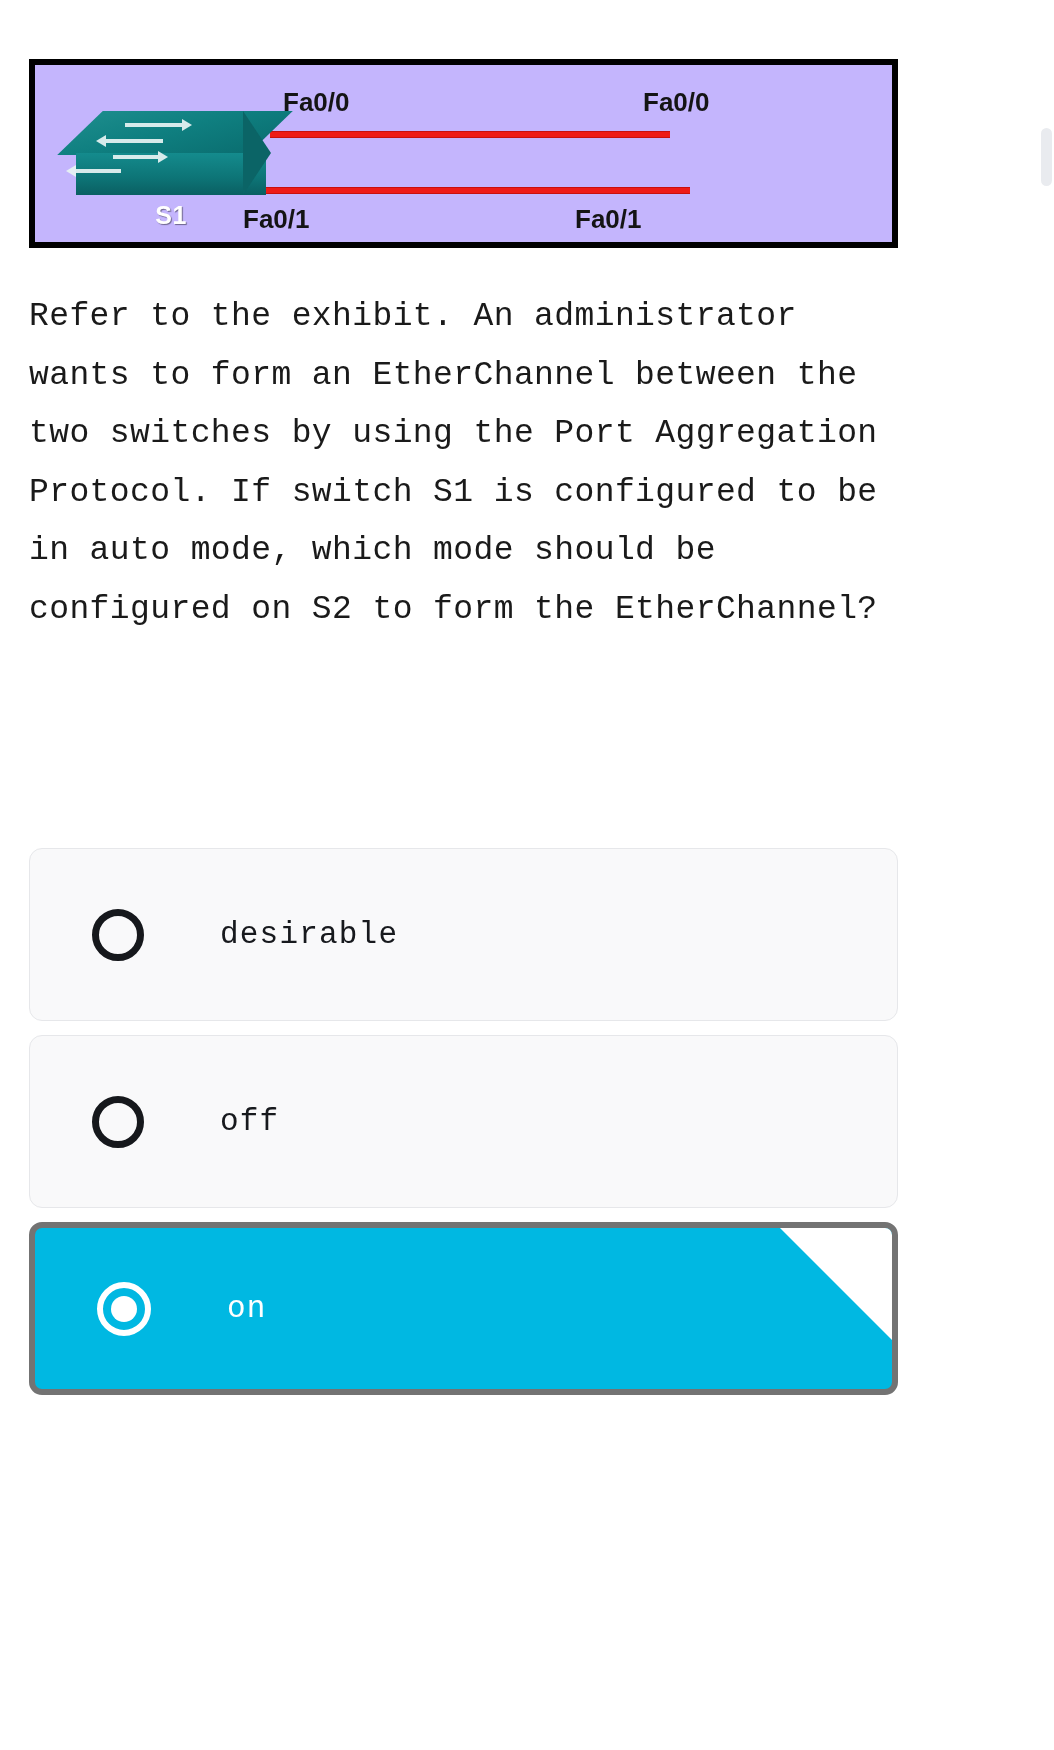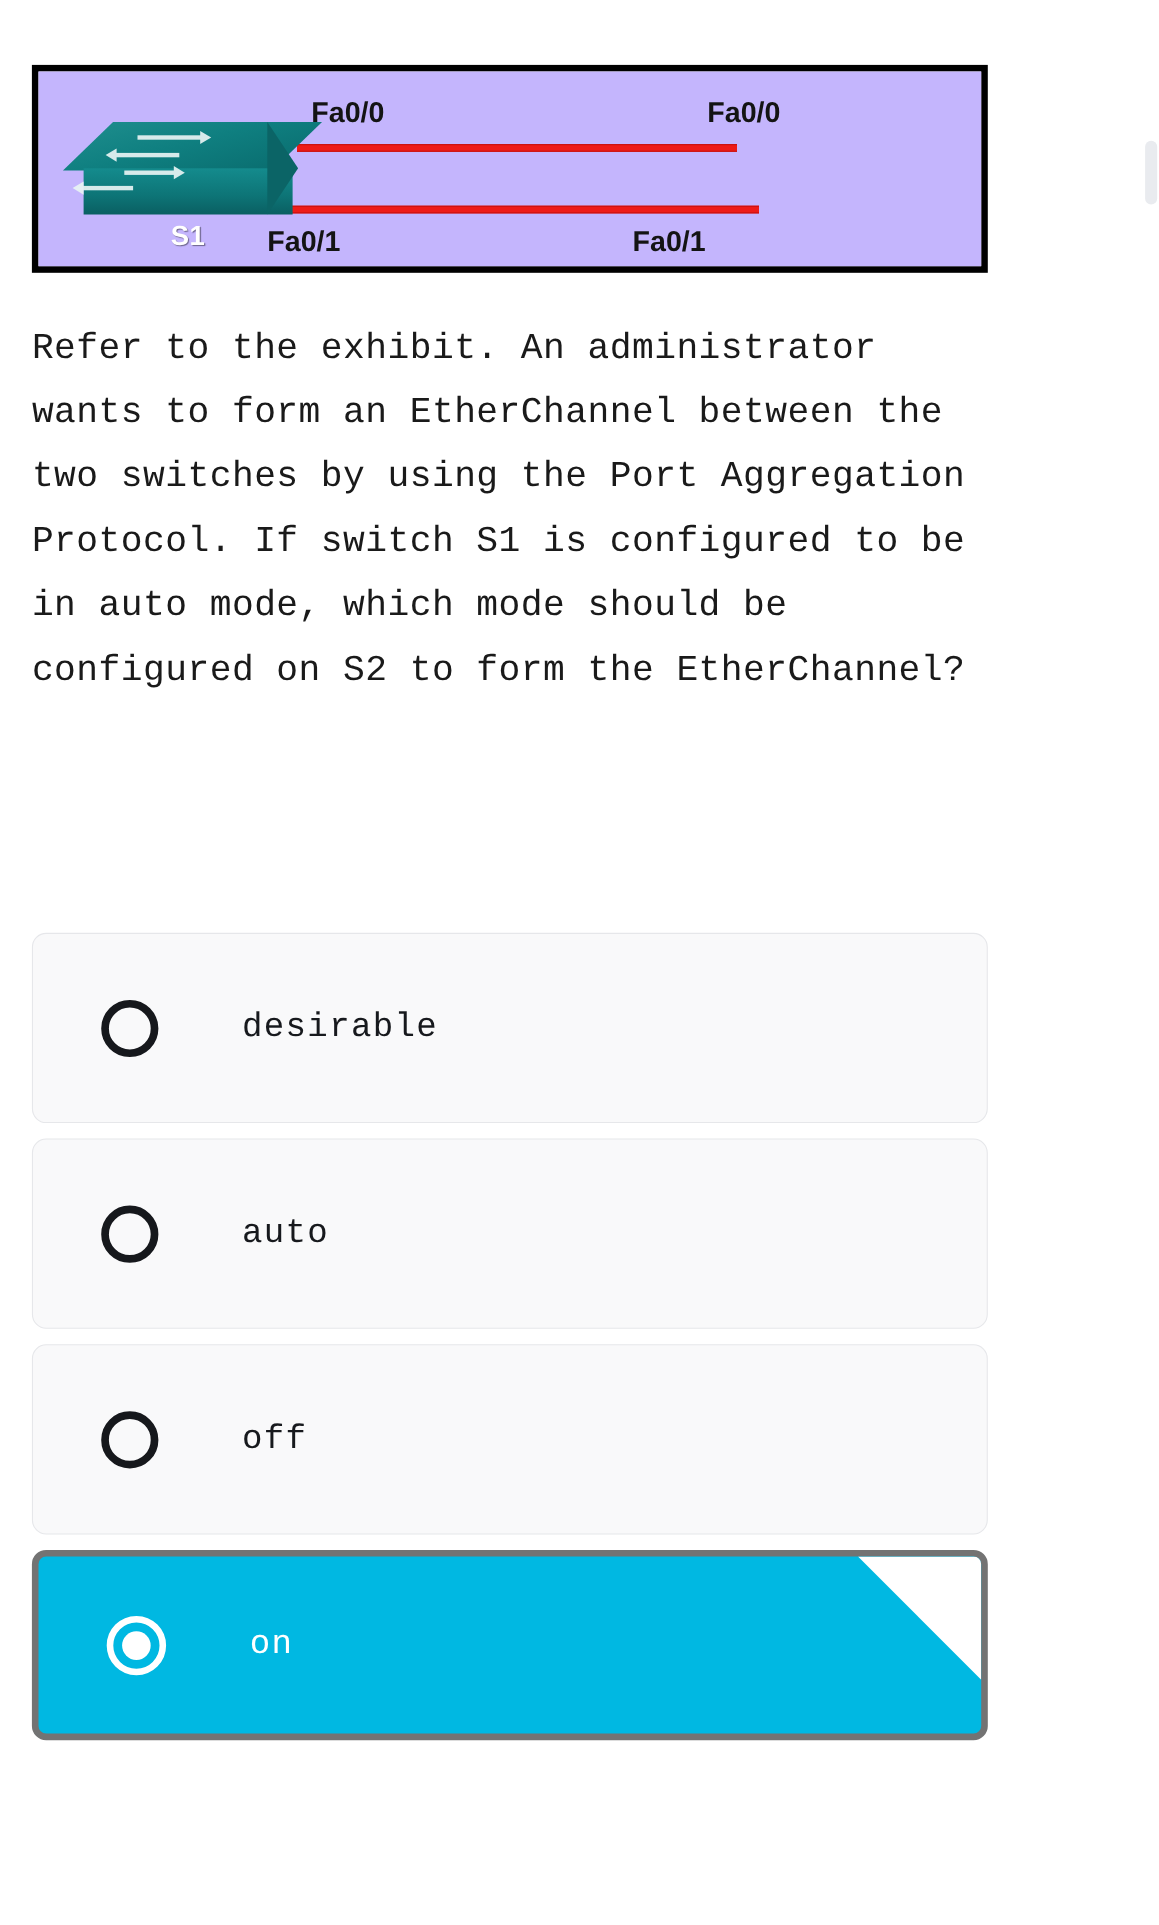--- a/index.html
+++ b/index.html
@@ -246,26 +246,20 @@
 
   <div class="options">
 
     <div class="option">
       <span class="radio">
         <span class="radio-dot"></span>
       </span>
       <span class="option-label">desirable</span>
     </div>
 
-    <div class="option">
-      <span class="radio">
-        <span class="radio-dot"></span>
-      </span>
-      <span class="option-label">auto</span>
-    </div>
 
     <div class="option">
       <span class="radio">
         <span class="radio-dot"></span>
       </span>
       <span class="option-label">off</span>
     </div>
 
     <div class="option selected">
       <span class="notch"></span>

